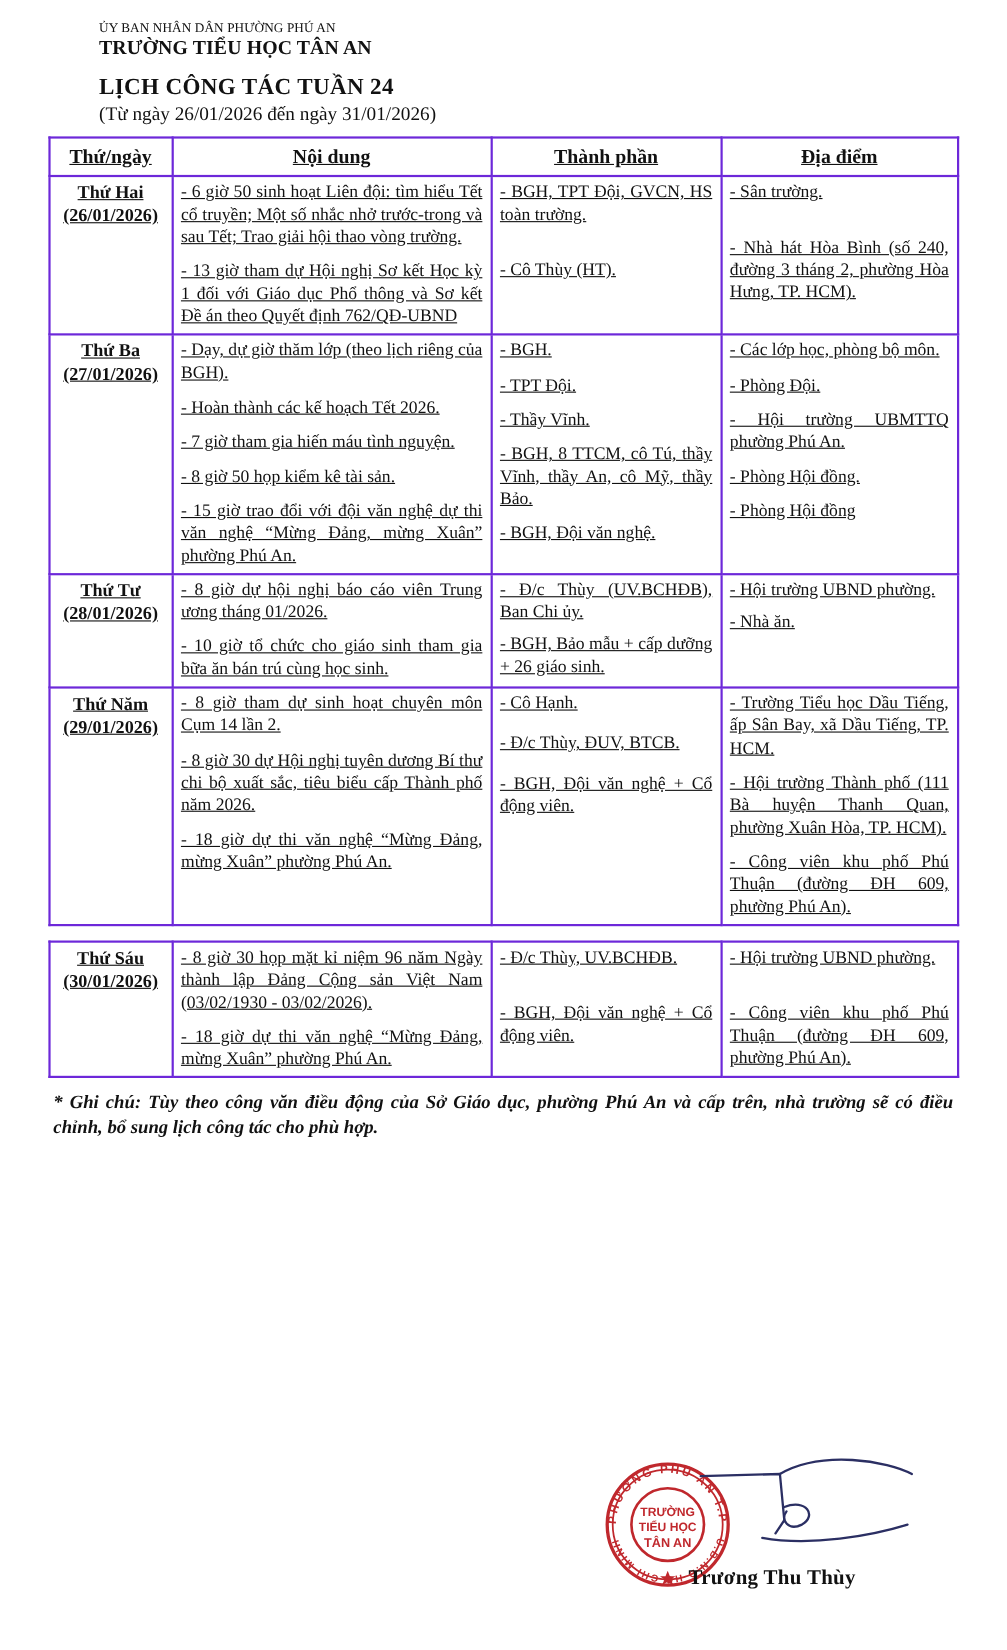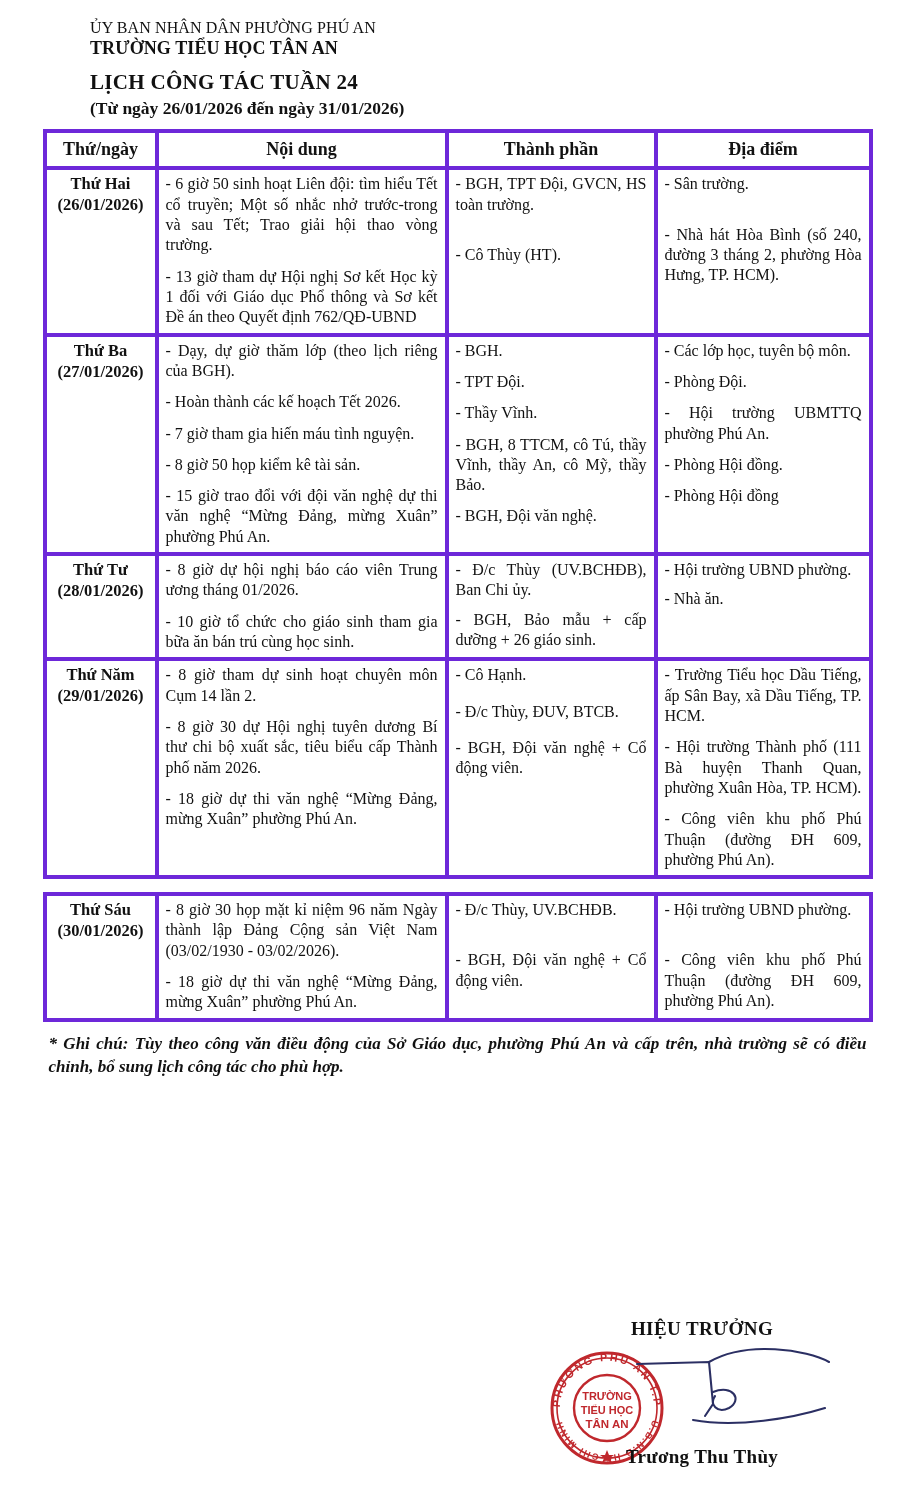--- a/index.html
+++ b/index.html
@@ -23,21 +23,21 @@
     padding: 18px 30px 0 30px;
     position: relative;
   }
 
   
   .letterhead {
     padding-left: 60px;
     line-height: 1.22;
   }
   .org-upper {
-    font-size: 16px;
+    font-size: 12px;
     letter-spacing: 0.1px;
     white-space: nowrap;
   }
   .org-school {
     font-size: 18px;
     font-weight: bold;
     letter-spacing: 0.1px;
     white-space: nowrap;
   }
 
@@ -53,40 +53,41 @@
     font-weight: bold;
     letter-spacing: 0.3px;
   }
   .doc-title .t2 {
     font-size: 20px;
     font-weight: bold;
     letter-spacing: 0.3px;
   }
   .doc-title .t3 {
     font-size: 17.5px;
-    font-weight: bold;
+    font-weight: normal;
   }
 
   
   table.sched {
     width: 826px;
     border-collapse: collapse;
     table-layout: fixed;
     margin: 0 auto;
     font-size: 16px;
   }
   table.sched.first { margin-top: 9px; }
   table.sched.second { margin-top: 13px; }
 
   table.sched th,
   table.sched td {
-    border: 4px solid #6d28d9;
+    border: 2px solid #6d28d9;
     vertical-align: top;
     padding: 4px 7px 5px 7px;
     line-height: 1.27;
+    text-decoration: underline;
   }
   table.sched th {
     text-align: center;
     font-weight: bold;
     font-size: 18px;
     padding: 5px 4px 6px 4px;
     vertical-align: middle;
   }
   col.c-day   { width: 112px; }
   col.c-cont  { width: 290px; }
@@ -227,21 +228,21 @@
             <div class="entry">- 15 giờ trao đổi với đội văn nghệ dự thi văn nghệ “Mừng Đảng, mừng Xuân” phường Phú An.</div>
           </td>
           <td>
             <div class="entry">- BGH.</div>
             <div class="entry">- TPT Đội.</div>
             <div class="entry">- Thầy Vĩnh.</div>
             <div class="entry">- BGH, 8 TTCM, cô Tú, thầy Vĩnh, thầy An, cô Mỹ, thầy Bảo.</div>
             <div class="entry">- BGH, Đội văn nghệ.</div>
           </td>
           <td>
-            <div class="entry">- Các lớp học, tuyên bộ môn.</div>
+            <div class="entry">- Các lớp học, phòng bộ môn.</div>
             <div class="entry">- Phòng Đội.</div>
             <div class="entry">- Hội trường UBMTTQ phường Phú An.</div>
             <div class="entry">- Phòng Hội đồng.</div>
             <div class="entry">- Phòng Hội đồng</div>
           </td>
         </tr>
         <tr>
           <td class="day-cell">
             <div>Thứ Tư</div>
             <div>(28/01/2026)</div>
@@ -308,21 +309,20 @@
             <div class="entry">- Hội trường UBND phường.</div>
             <div class="entry">- Công viên khu phố Phú Thuận (đường ĐH 609, phường Phú An).</div>
           </td>
         </tr>
       </tbody>
   </table>
 
   <div class="note">* Ghi chú: Tùy theo công văn điều động của Sở Giáo dục, phường Phú An và cấp trên, nhà trường sẽ có điều chỉnh, bổ sung lịch công tác cho phù hợp.</div>
 
   <div class="signature">
-    <div class="sig-title">HIỆU TRƯỞNG</div>
     <div class="sig-stage">
 
       <svg class="seal" viewBox="0 0 124 124">
         <defs>
           <path id="arcTop" d="M 62,62 m -47,0 a 47,47 0 0 1 94,0" fill="none"></path>
           <path id="arcBot" d="M 62,62 m 47,0 a 47,47 0 0 1 -94,0" fill="none"></path>
         </defs>
         <circle cx="62" cy="62" r="55" fill="none" stroke="#c0282d" stroke-width="3"></circle>
         <circle cx="62" cy="62" r="50" fill="none" stroke="#c0282d" stroke-width="1.6"></circle>
         <circle cx="62" cy="62" r="33" fill="none" stroke="#c0282d" stroke-width="2.4"></circle>

